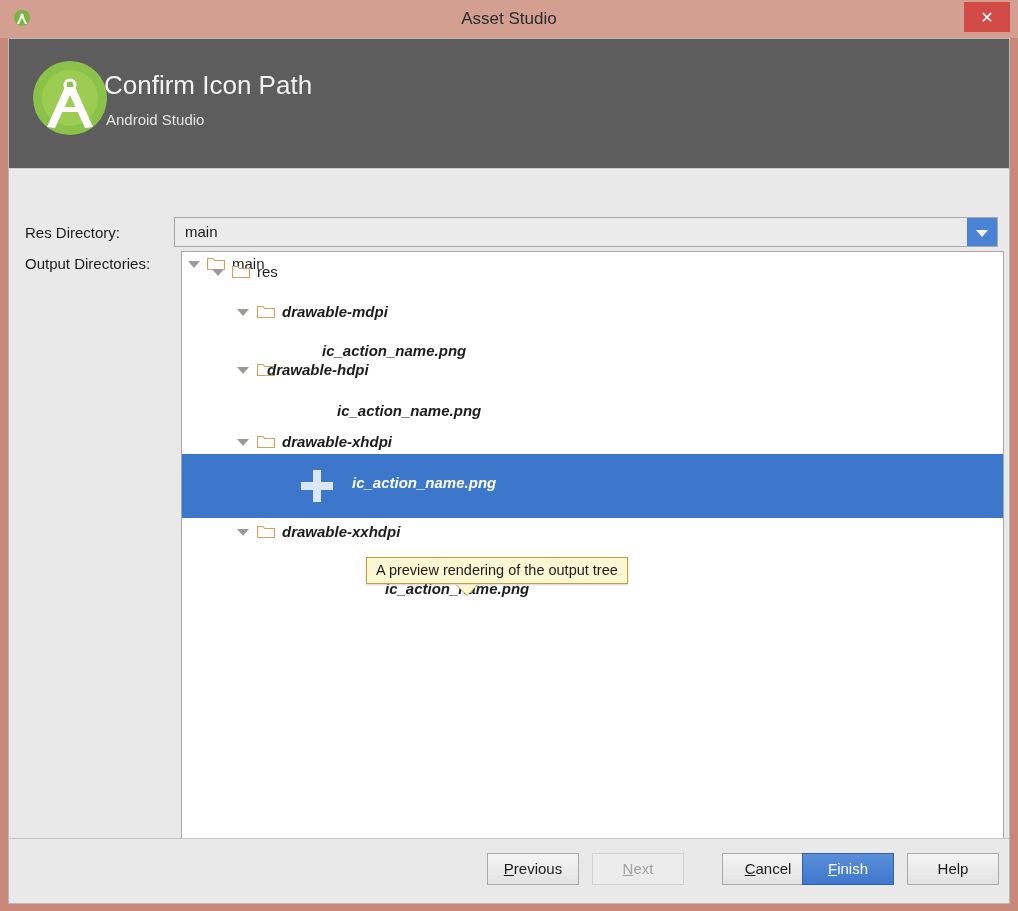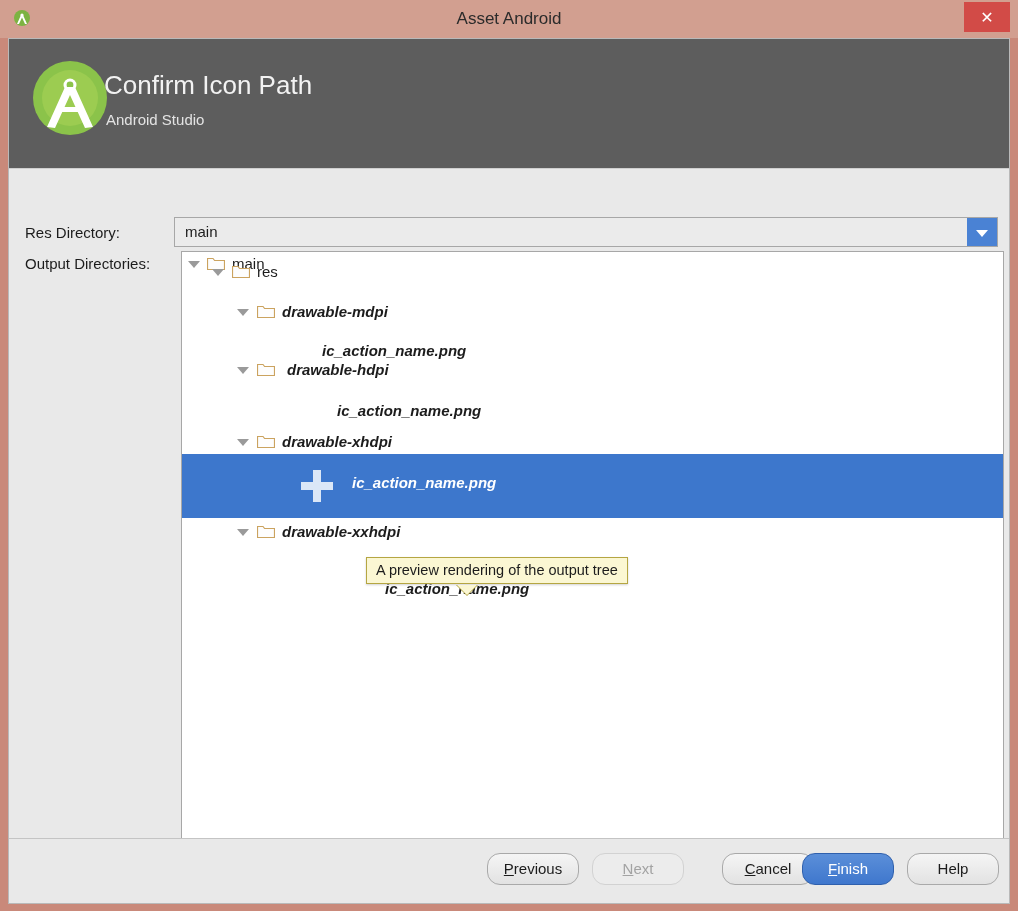--- a/index.html
+++ b/index.html
@@ -249,21 +249,21 @@
     height: 64px;
     background: #e9e9e9;
     border-top: 1px solid #c4c4c4;
   }
   .dlg-button {
     position: absolute;
     top: 14px;
     height: 32px;
     background: linear-gradient(to bottom, #f5f5f5 0%, #e2e2e2 100%);
     border: 1px solid #a9a9a9;
-    border-radius: 13px;
+    border-radius: 0;
     font-size: 15px;
     color: #1c1c1c;
     font-family: "Liberation Sans", sans-serif;
     cursor: pointer;
     text-align: center;
     line-height: 30px;
     box-sizing: border-box;
     padding: 0;
   }
   .dlg-button.disabled {
@@ -291,21 +291,21 @@
 <div id="window">
 
   <div id="titlebar">
     <span id="titlebar-icon">
       <svg width="20" height="20" viewBox="0 0 20 20">
         <circle cx="10" cy="10" r="8" fill="#7cb342"></circle>
         <circle cx="10" cy="7" r="1.6" fill="#ffffff"></circle>
         <path d="M5 16 L9 7 L11 7 L15 16 L13 16 L10 9.5 L7 16 Z" fill="#ffffff"></path>
       </svg>
     </span>
-    <div id="title-text">Asset Android</div>
+    <div id="title-text">Asset Studio</div>
     <button id="close-button">✕</button>
   </div>
 
   <div id="client">
 
     <div id="banner">
       <span id="banner-logo">
         <svg width="78" height="78" viewBox="0 0 78 78">
           <circle cx="39" cy="39" r="37" fill="#8bc34a"></circle>
           <circle cx="39" cy="39" r="28" fill="#9ccc51"></circle>
@@ -368,21 +368,21 @@
           <span class="node-label italic" style="left:140px; top:18px;">ic_action_name.png</span>
         </div>
 
         <div class="tree-row" style="top:106px;">
           <span class="twisty" style="left:55px; top:9px;"></span>
           <span class="folder-icon" style="left:75px; top:4px;">
             <svg width="18" height="14" viewBox="0 0 18 14">
               <path d="M0.5 2.5 L6 2.5 L7.6 4.5 L17.5 4.5 L17.5 13.5 L0.5 13.5 Z" fill="#fdfdfd" stroke="#cba35f" stroke-width="1.2"></path>
             </svg>
           </span>
-          <span class="node-label italic" style="left:105px; top:3px;">drawable-hdpi</span>
+          <span class="node-label italic" style="left:85px; top:3px;">drawable-hdpi</span>
         </div>
 
         <div class="tree-row tall" style="top:130px;">
           <span class="node-label italic" style="left:155px; top:20px;">ic_action_name.png</span>
         </div>
 
         <div class="tree-row" style="top:178px;">
           <span class="twisty" style="left:55px; top:9px;"></span>
           <span class="folder-icon" style="left:75px; top:4px;">
             <svg width="18" height="14" viewBox="0 0 18 14">

